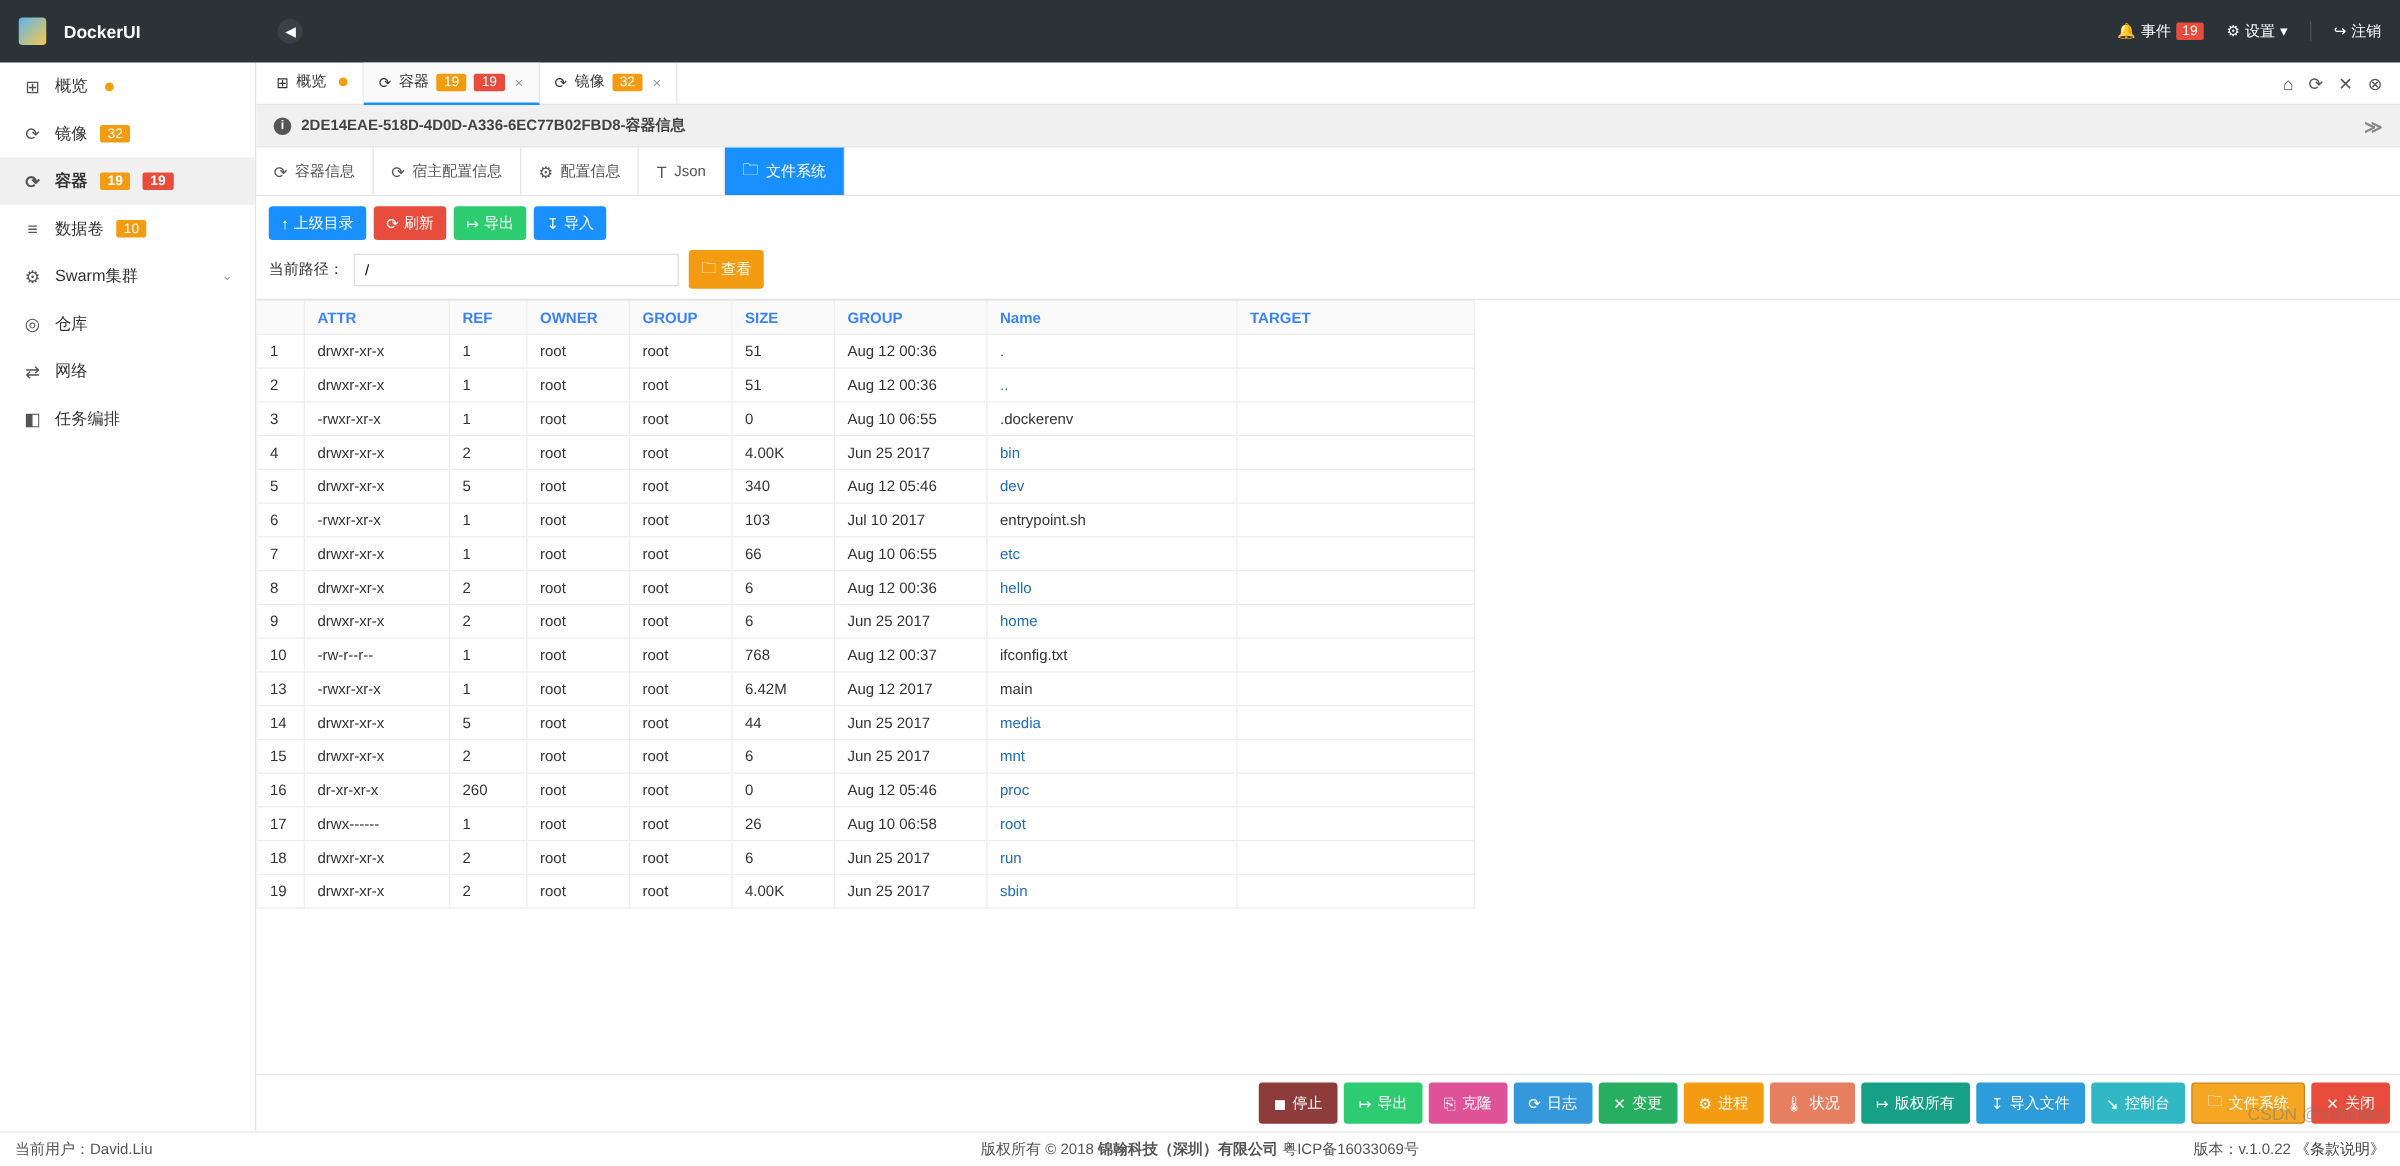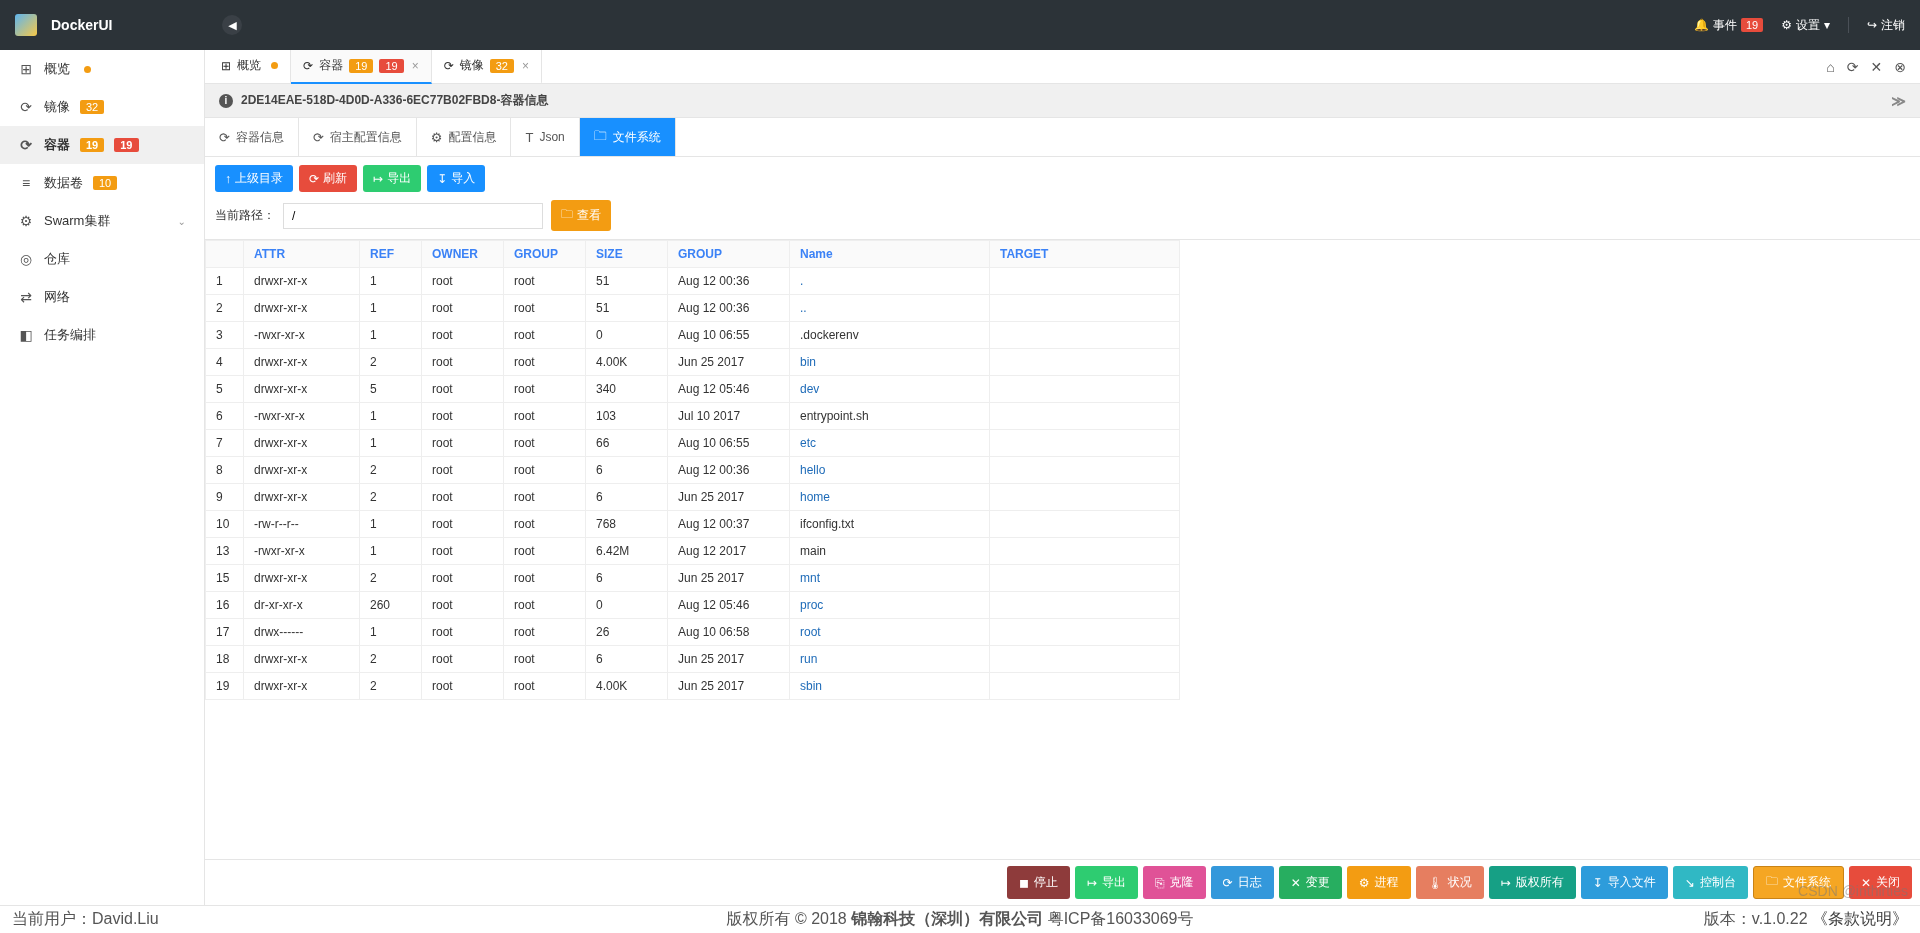--- a/index.html
+++ b/index.html
@@ -77,21 +77,21 @@
 
 
 .bottom-actions { display: flex; justify-content: flex-end; gap: 5px; padding: 6px 8px; background: #fff; border-top: 1px solid #e5e5e5; }
 .bbtn { padding: 5px 12px; border: none; border-radius: 3px; color: #fff; font-size: 12px; cursor: pointer; display:inline-flex; align-items:center; gap:5px;}
 .bb-maroon { background: #8e3b3b; } .bb-green { background: #2ecc71; } .bb-pink { background: #e05297; }
 .bb-blue { background: #3498db; } .bb-dgreen { background: #27ae60; } .bb-orange { background: #f39c12; }
 .bb-lred { background: #e67e60; } .bb-teal { background: #16a085; } .bb-sky { background: #2d9cdb; }
 .bb-cyan { background: #30b8c4; } .bb-yel { background: #f5a623; border:1px solid #c98316; } .bb-red { background: #e74c3c; }
 
 
-.footer { height: 28px; background: #fff; border-top: 1px solid #e5e5e5; display: flex; align-items: center; padding: 12px 12px; font-size: 16px; color: #555; }
+.footer { height: 28px; background: #fff; border-top: 1px solid #e5e5e5; display: flex; align-items: center; padding: 12px 12px; font-size: 12px; color: #555; }
 .footer .center { position: absolute; left: 50%; transform: translateX(-50%); }
 .footer .right { margin-left: auto; }
 .footer a { color: #404040; text-decoration: none; }
 
 .watermark { position: fixed; right: 12px; bottom: 34px; color: rgba(120,120,120,.5); font-size: 14px; pointer-events: none; }
 </style>
 </head>
 <body>
 
 <div class="navbar">
@@ -392,20 +392,31 @@
     <td>-rwxr-xr-x</td>
     <td>1</td>
     <td>root</td>
     <td>root</td>
     <td>6.42M</td>
     <td>Aug 12 2017</td>
     <td>main</td>
     <td></td>
             </tr>
             <tr>
+              <td>14</td>
+    <td>drwxr-xr-x</td>
+    <td>5</td>
+    <td>root</td>
+    <td>root</td>
+    <td>44</td>
+    <td>Jun 25 2017</td>
+    <td class="link"><a>media</a></td>
+    <td></td>
+            </tr>
+            <tr>
               <td>15</td>
     <td>drwxr-xr-x</td>
     <td>2</td>
     <td>root</td>
     <td>root</td>
     <td>6</td>
     <td>Jun 25 2017</td>
     <td class="link"><a>mnt</a></td>
     <td></td>
             </tr>

